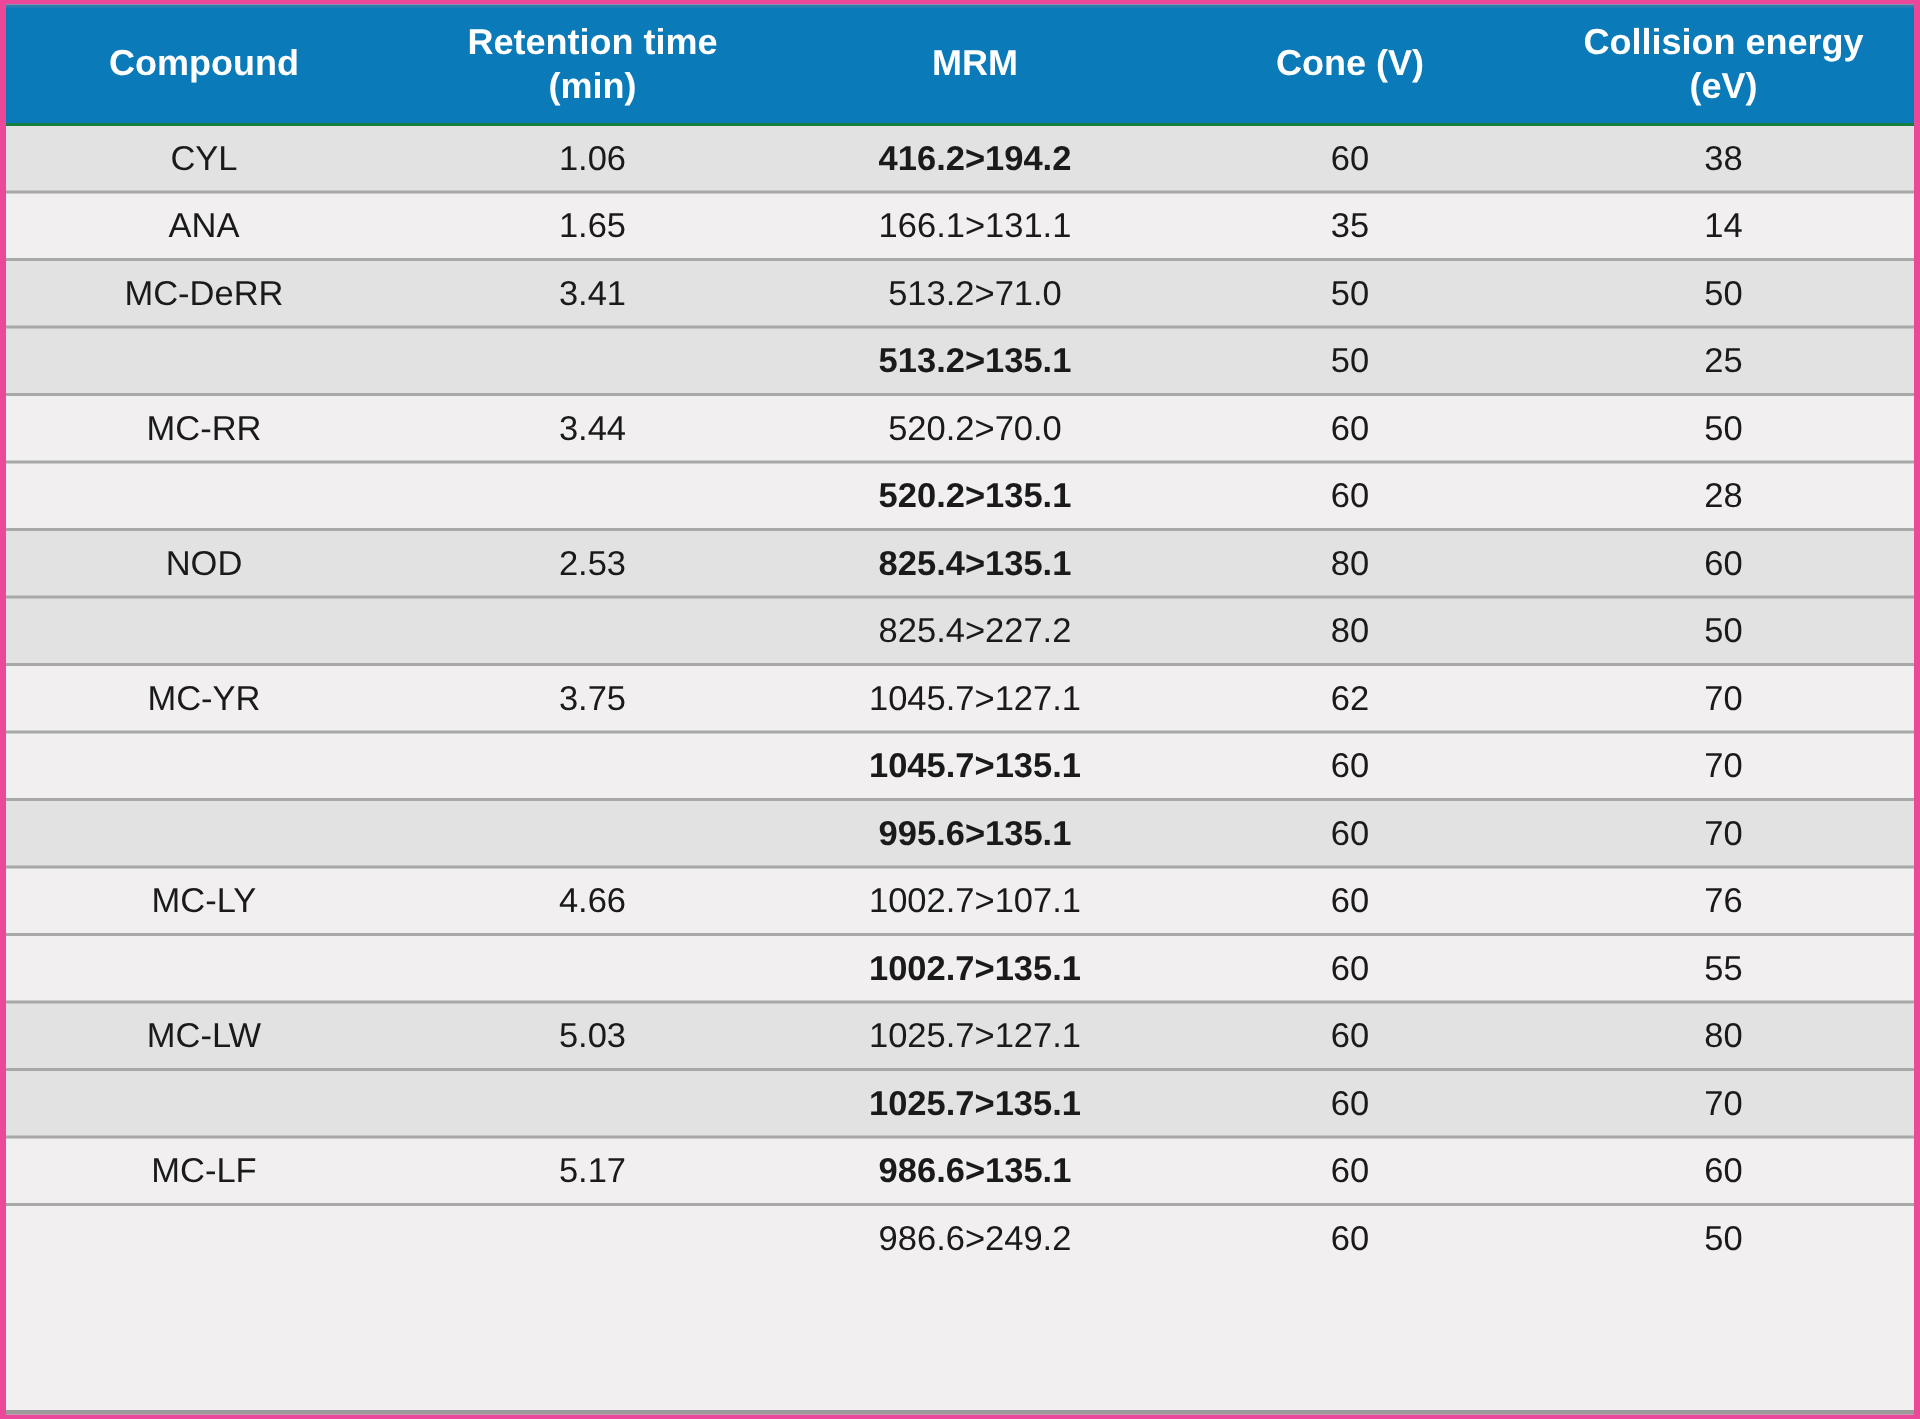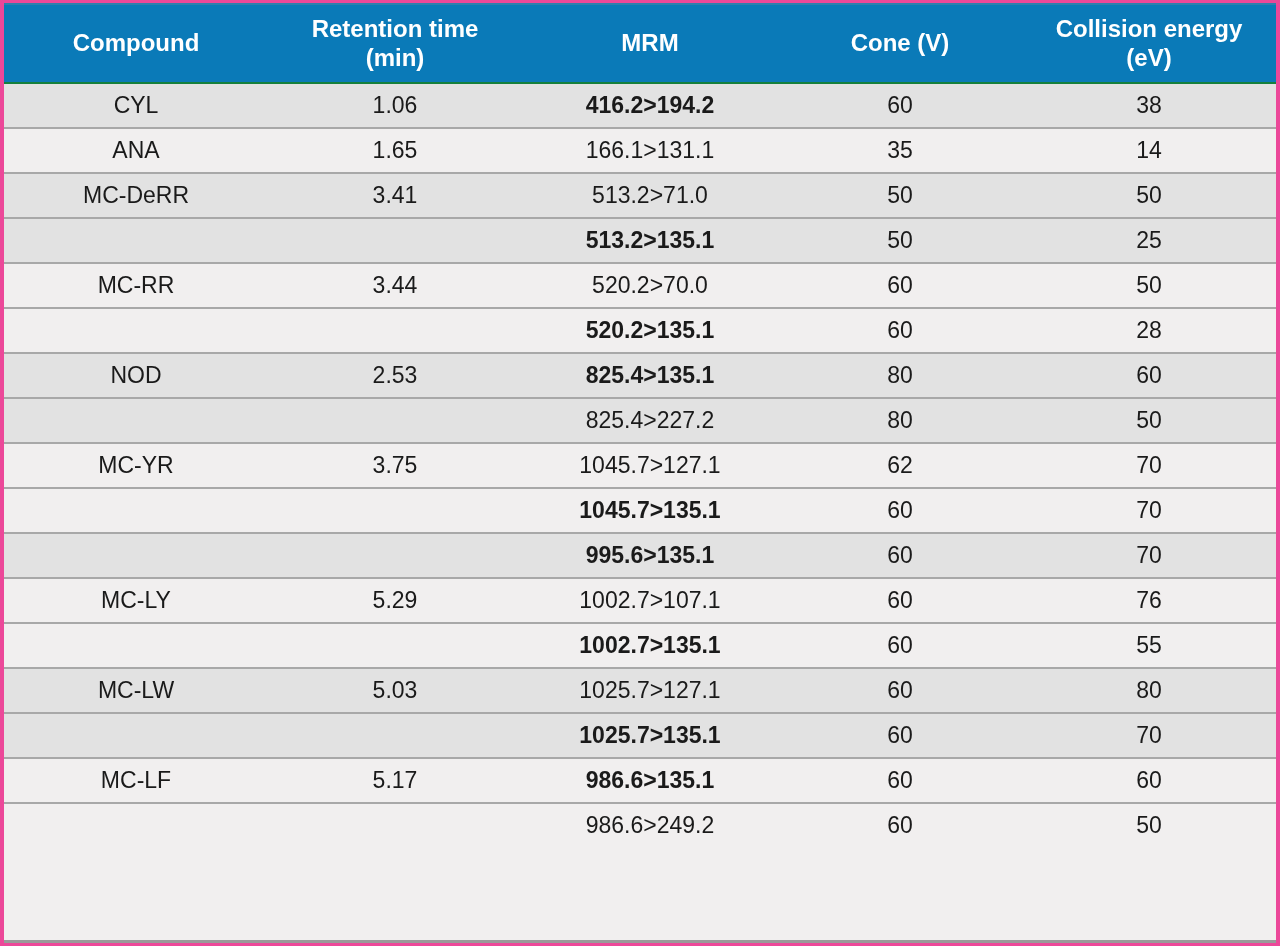--- a/index.html
+++ b/index.html
@@ -178,21 +178,21 @@
           </tr>
           <tr class="band-dark">
             <td></td>
             <td></td>
             <td class="mrm-cell bold">995.6&gt;135.1</td>
             <td>60</td>
             <td>70</td>
           </tr>
           <tr class="band-light">
             <td>MC-LY</td>
-            <td>5.29</td>
+            <td>4.66</td>
             <td class="mrm-cell">1002.7&gt;107.1</td>
             <td>60</td>
             <td>76</td>
           </tr>
           <tr class="band-light">
             <td></td>
             <td></td>
             <td class="mrm-cell bold">1002.7&gt;135.1</td>
             <td>60</td>
             <td>55</td>

